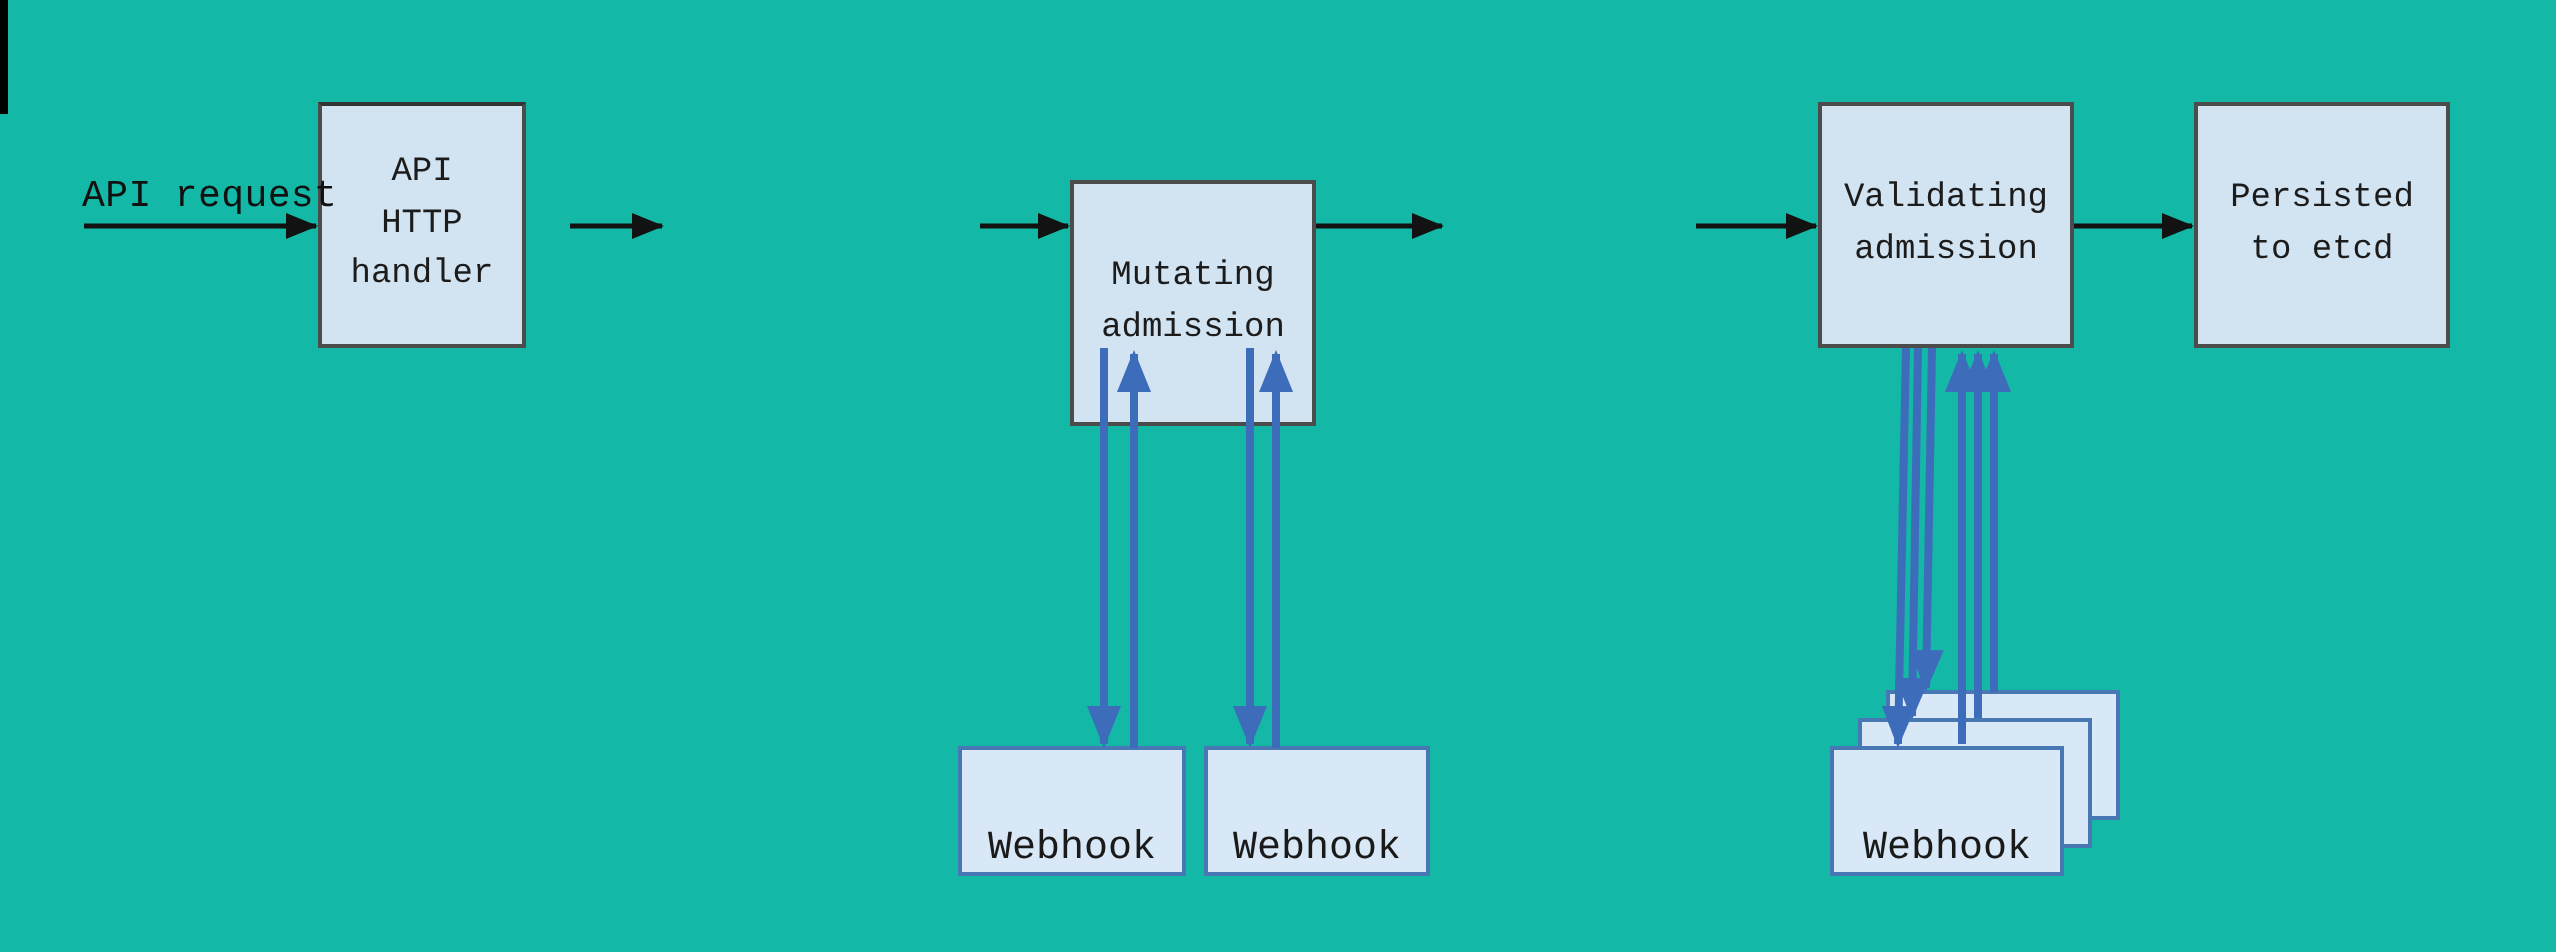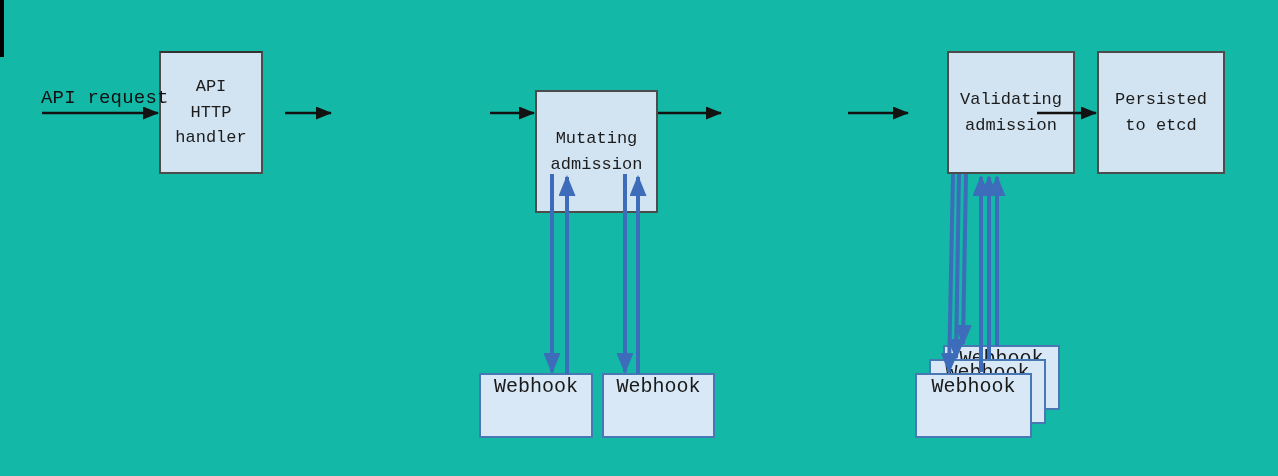--- a/index.html
+++ b/index.html
@@ -30,31 +30,31 @@
     text-align: center;
     white-space: pre-line;
     font-size: 17px;
     line-height: 1.5;
     color: #1c1c1c;
   }
   .n1 { left: 159px; width: 104px; border-top-color: #333333; }
   .n2 { left: 332px; width: 158px; }
   .n3 { left: 535px; width: 123px; margin-top: 39px; }
   .n4 { left: 722px; width: 126px; }
-  .n5 { left: 947px; width: 128px; }
+  .n5 { left: 909px; width: 128px; }
   .n6 { left: 1097px; width: 128px; }
 
   
   .webhook {
     position: absolute;
     box-sizing: border-box;
     background: #d9e8f6;
     border: 2px solid #4878b4;
     display: flex;
-    align-items: flex-start;
+    align-items: flex-end;
     justify-content: center;
     text-align: center;
     font-size: 20px;
     color: #1a1a1a;
   }
   .w1 { left: 479px; top: 373px; width: 114px; height: 65px; z-index: 2; }
   .w2 { left: 602px; top: 373px; width: 113px; height: 65px; z-index: 2; }
   .ws-back   { left: 943px; top: 345px; width: 117px; height: 65px; z-index: 1; }
   .ws-middle { left: 929px; top: 359px; width: 117px; height: 65px; z-index: 2; }
   .ws-front  { left: 915px; top: 373px; width: 117px; height: 65px; z-index: 3; }

